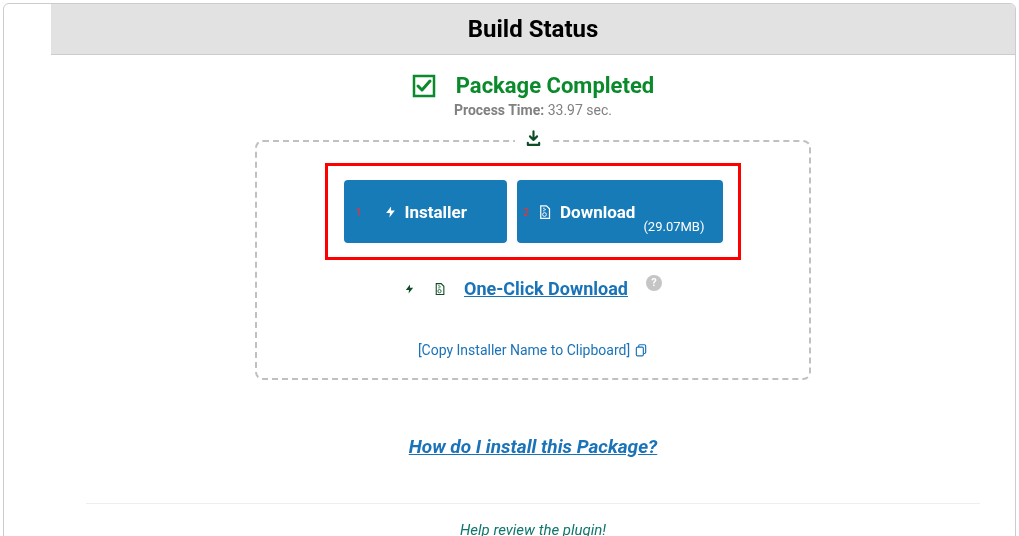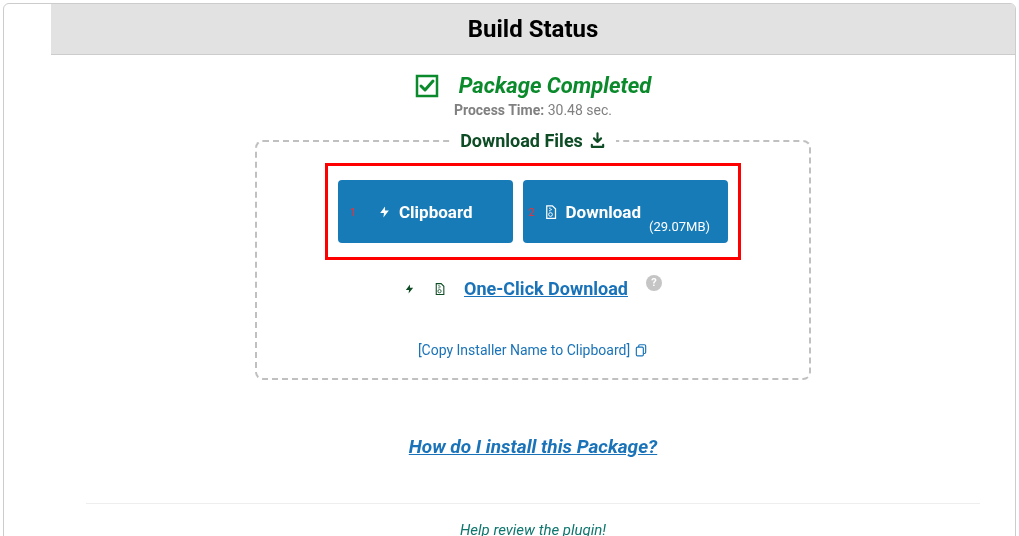--- a/index.html
+++ b/index.html
@@ -35,21 +35,20 @@
     .panel-body {
       padding: 18px 20px 20px;
       text-align: center;
     }
     .status-row {
       display: flex;
       align-items: center;
       justify-content: center;
       gap: 20px;
       margin-bottom: 4px;
-      font-style: italic;
     }
     .status-text {
       font-size: 22px;
       font-weight: 700;
       color: #0b8a2c;
     }
     .checkbox-icon {
       width: 24px;
       height: 24px;
       display: inline-flex;
@@ -207,43 +206,42 @@
         <svg width="24" height="24" viewBox="0 0 24 24" fill="none">
           <rect x="2" y="2" width="20" height="20" stroke="#0b8a2c" stroke-width="2.5" fill="none"></rect>
           <path d="M6 12 L10 16 L18 7" stroke="#0b8a2c" stroke-width="3" fill="none" stroke-linecap="round" stroke-linejoin="round"></path>
         </svg>
       </span>
       <span class="status-text">Package Completed</span>
     </div>
 
     <div class="process-time">
       <strong>Process Time:</strong>
-      <span>30.48 sec.</span>
+      <span>33.97 sec.</span>
     </div>
 
     <div class="download-box">
       <div class="download-title-wrap">
-        <span class="download-title">Download Files</span>
         <span>
           <svg width="17" height="17" viewBox="0 0 24 24" fill="#0d4c25">
             <path d="M12 2 L12 14 M12 14 L7 9 M12 14 L17 9" stroke="#0d4c25" stroke-width="3" fill="none" stroke-linecap="round" stroke-linejoin="round"></path>
             <path d="M4 18 L4 21 L20 21 L20 18" stroke="#0d4c25" stroke-width="3" fill="none" stroke-linecap="round" stroke-linejoin="round"></path>
           </svg>
         </span>
       </div>
 
       <div class="buttons-highlight">
         <button class="btn btn-installer">
           <span class="num-badge">1</span>
           <span>
             <svg width="13" height="18" viewBox="0 0 24 24" fill="#fff">
               <path d="M13 2 L4 14 L11 14 L10 22 L20 9 L13 9 Z"></path>
             </svg>
           </span>
-          <span>Clipboard</span>
+          <span>Installer</span>
         </button>
 
         <button class="btn btn-archive">
           <span class="num-badge" style="left:6px">2</span>
           <span>
             <svg width="15" height="18" viewBox="0 0 24 24" fill="none">
               <path d="M6 2 L15 2 L20 7 L20 22 L6 22 Z" stroke="#fff" stroke-width="2" fill="none"></path>
               <rect x="10" y="5" width="2" height="2" fill="#fff"></rect>
               <rect x="12" y="7" width="2" height="2" fill="#fff"></rect>
               <rect x="10" y="9" width="2" height="2" fill="#fff"></rect>

